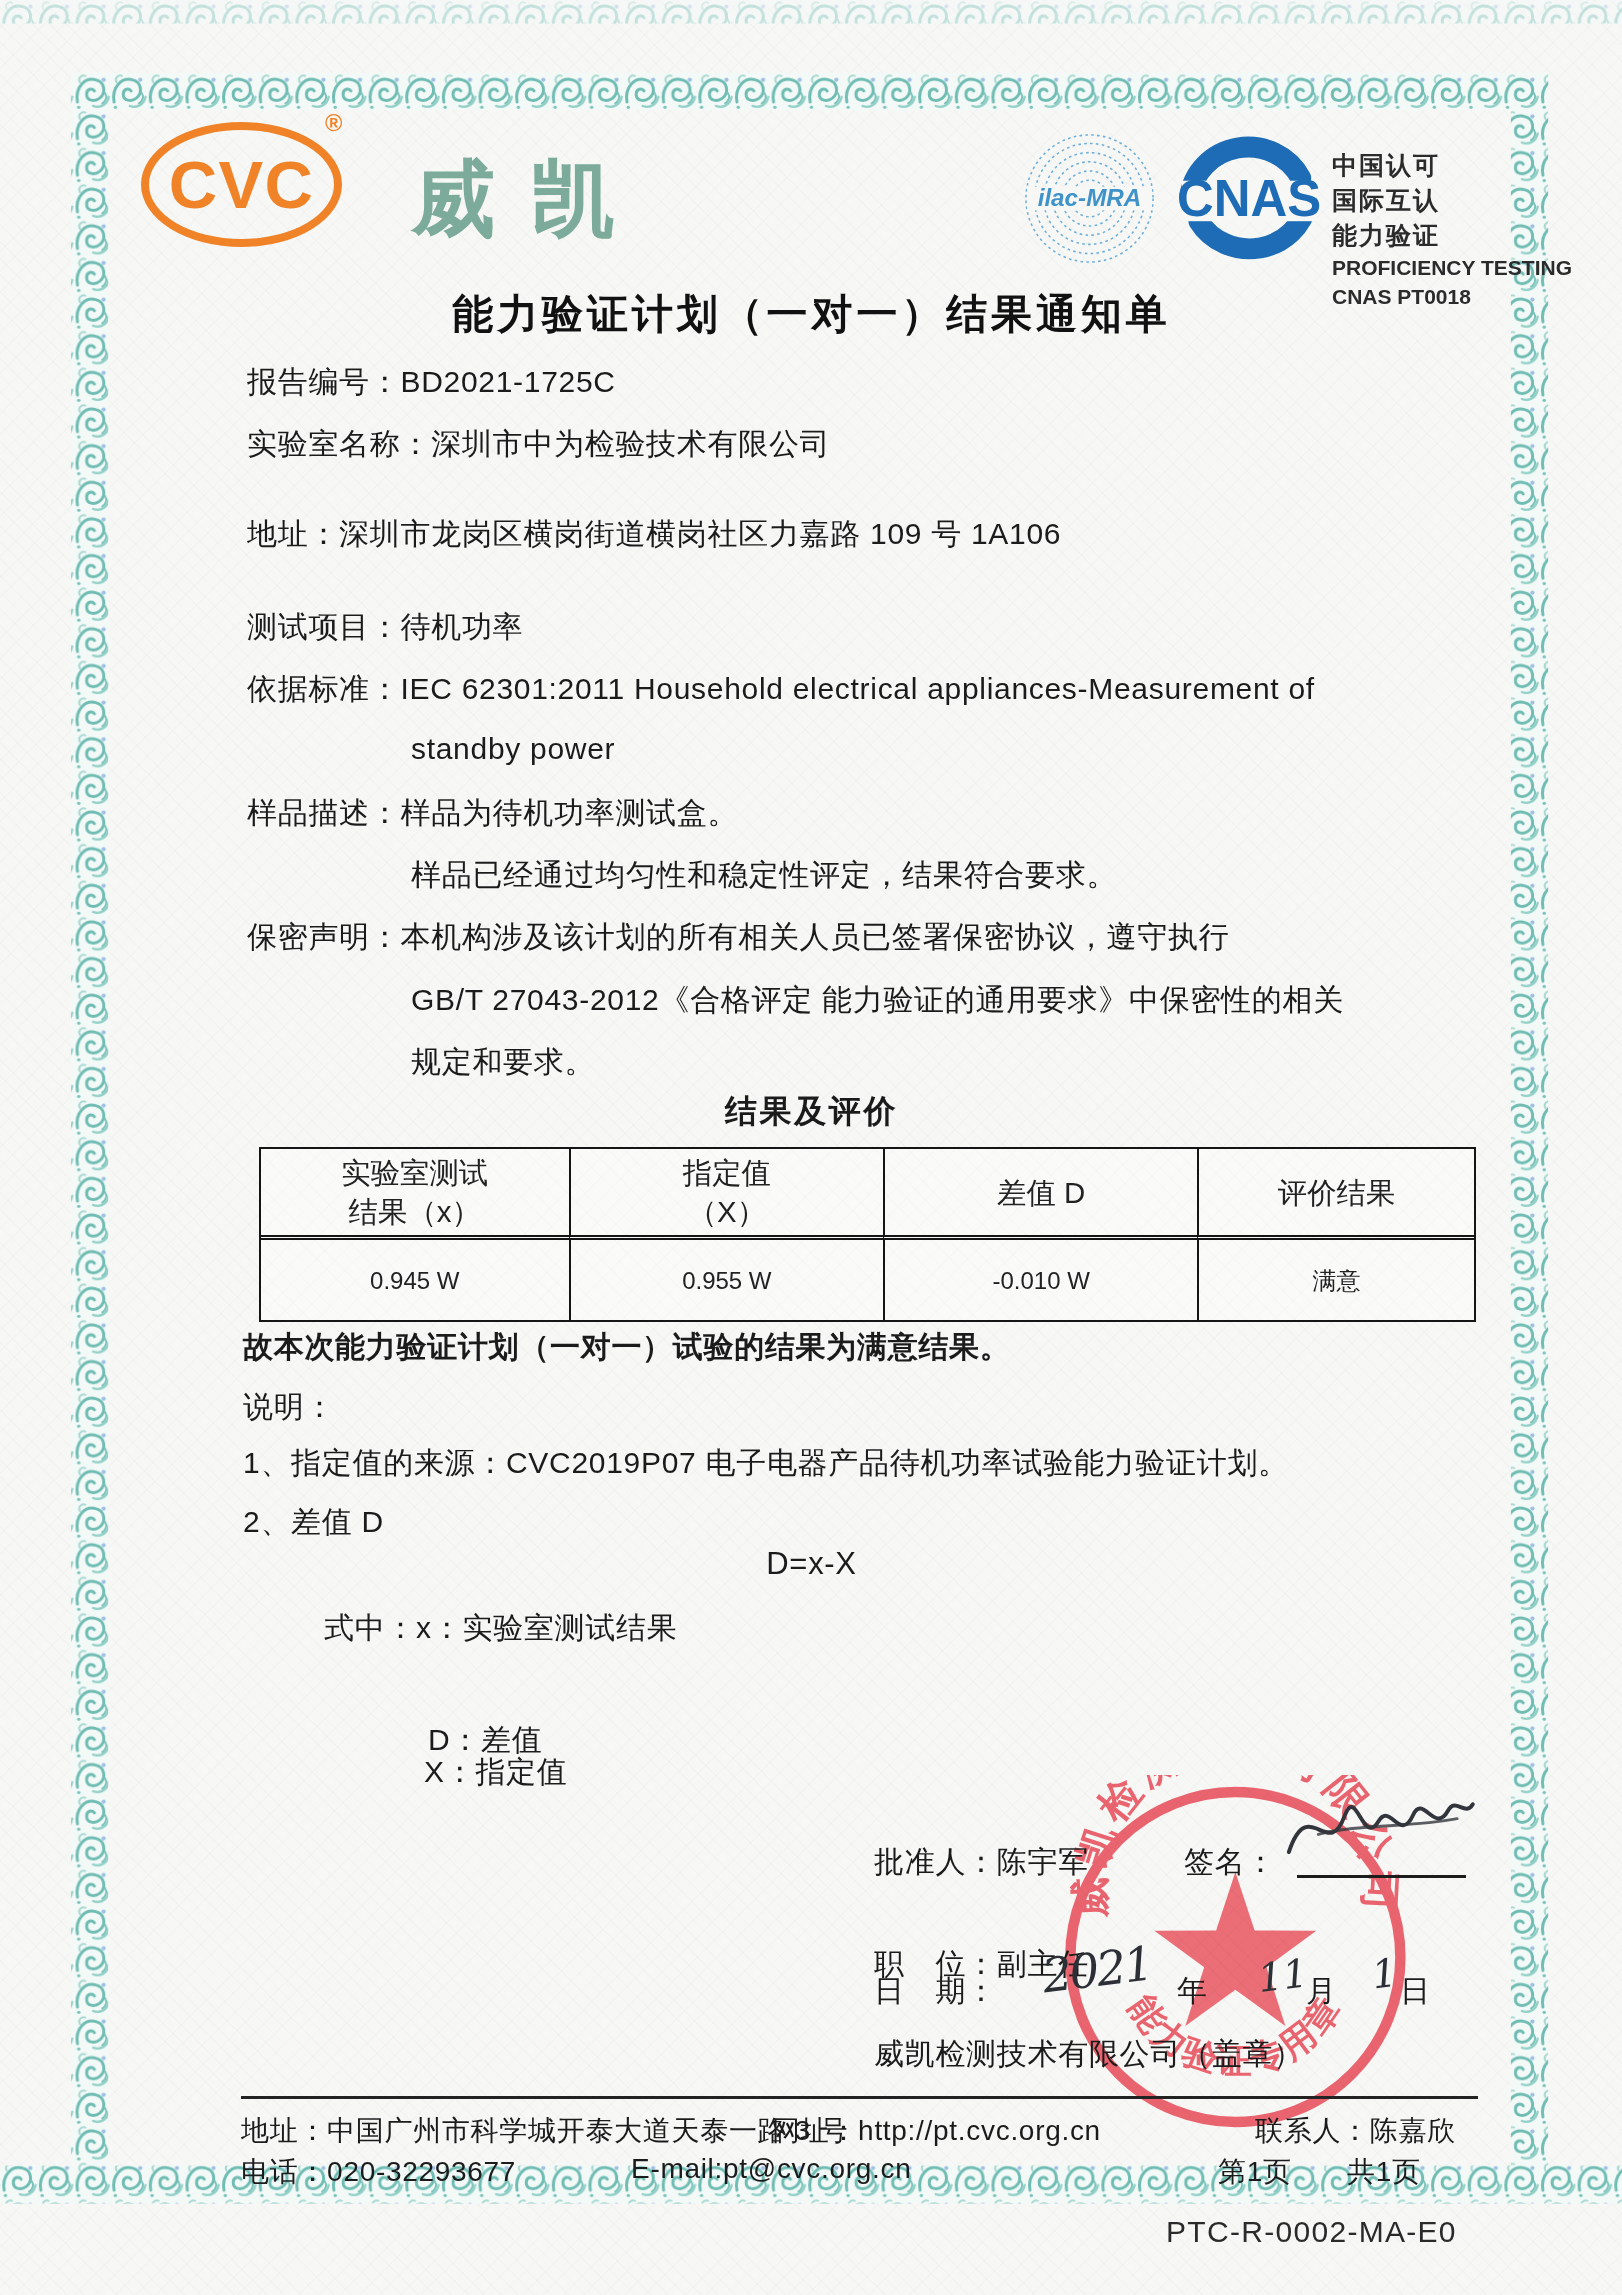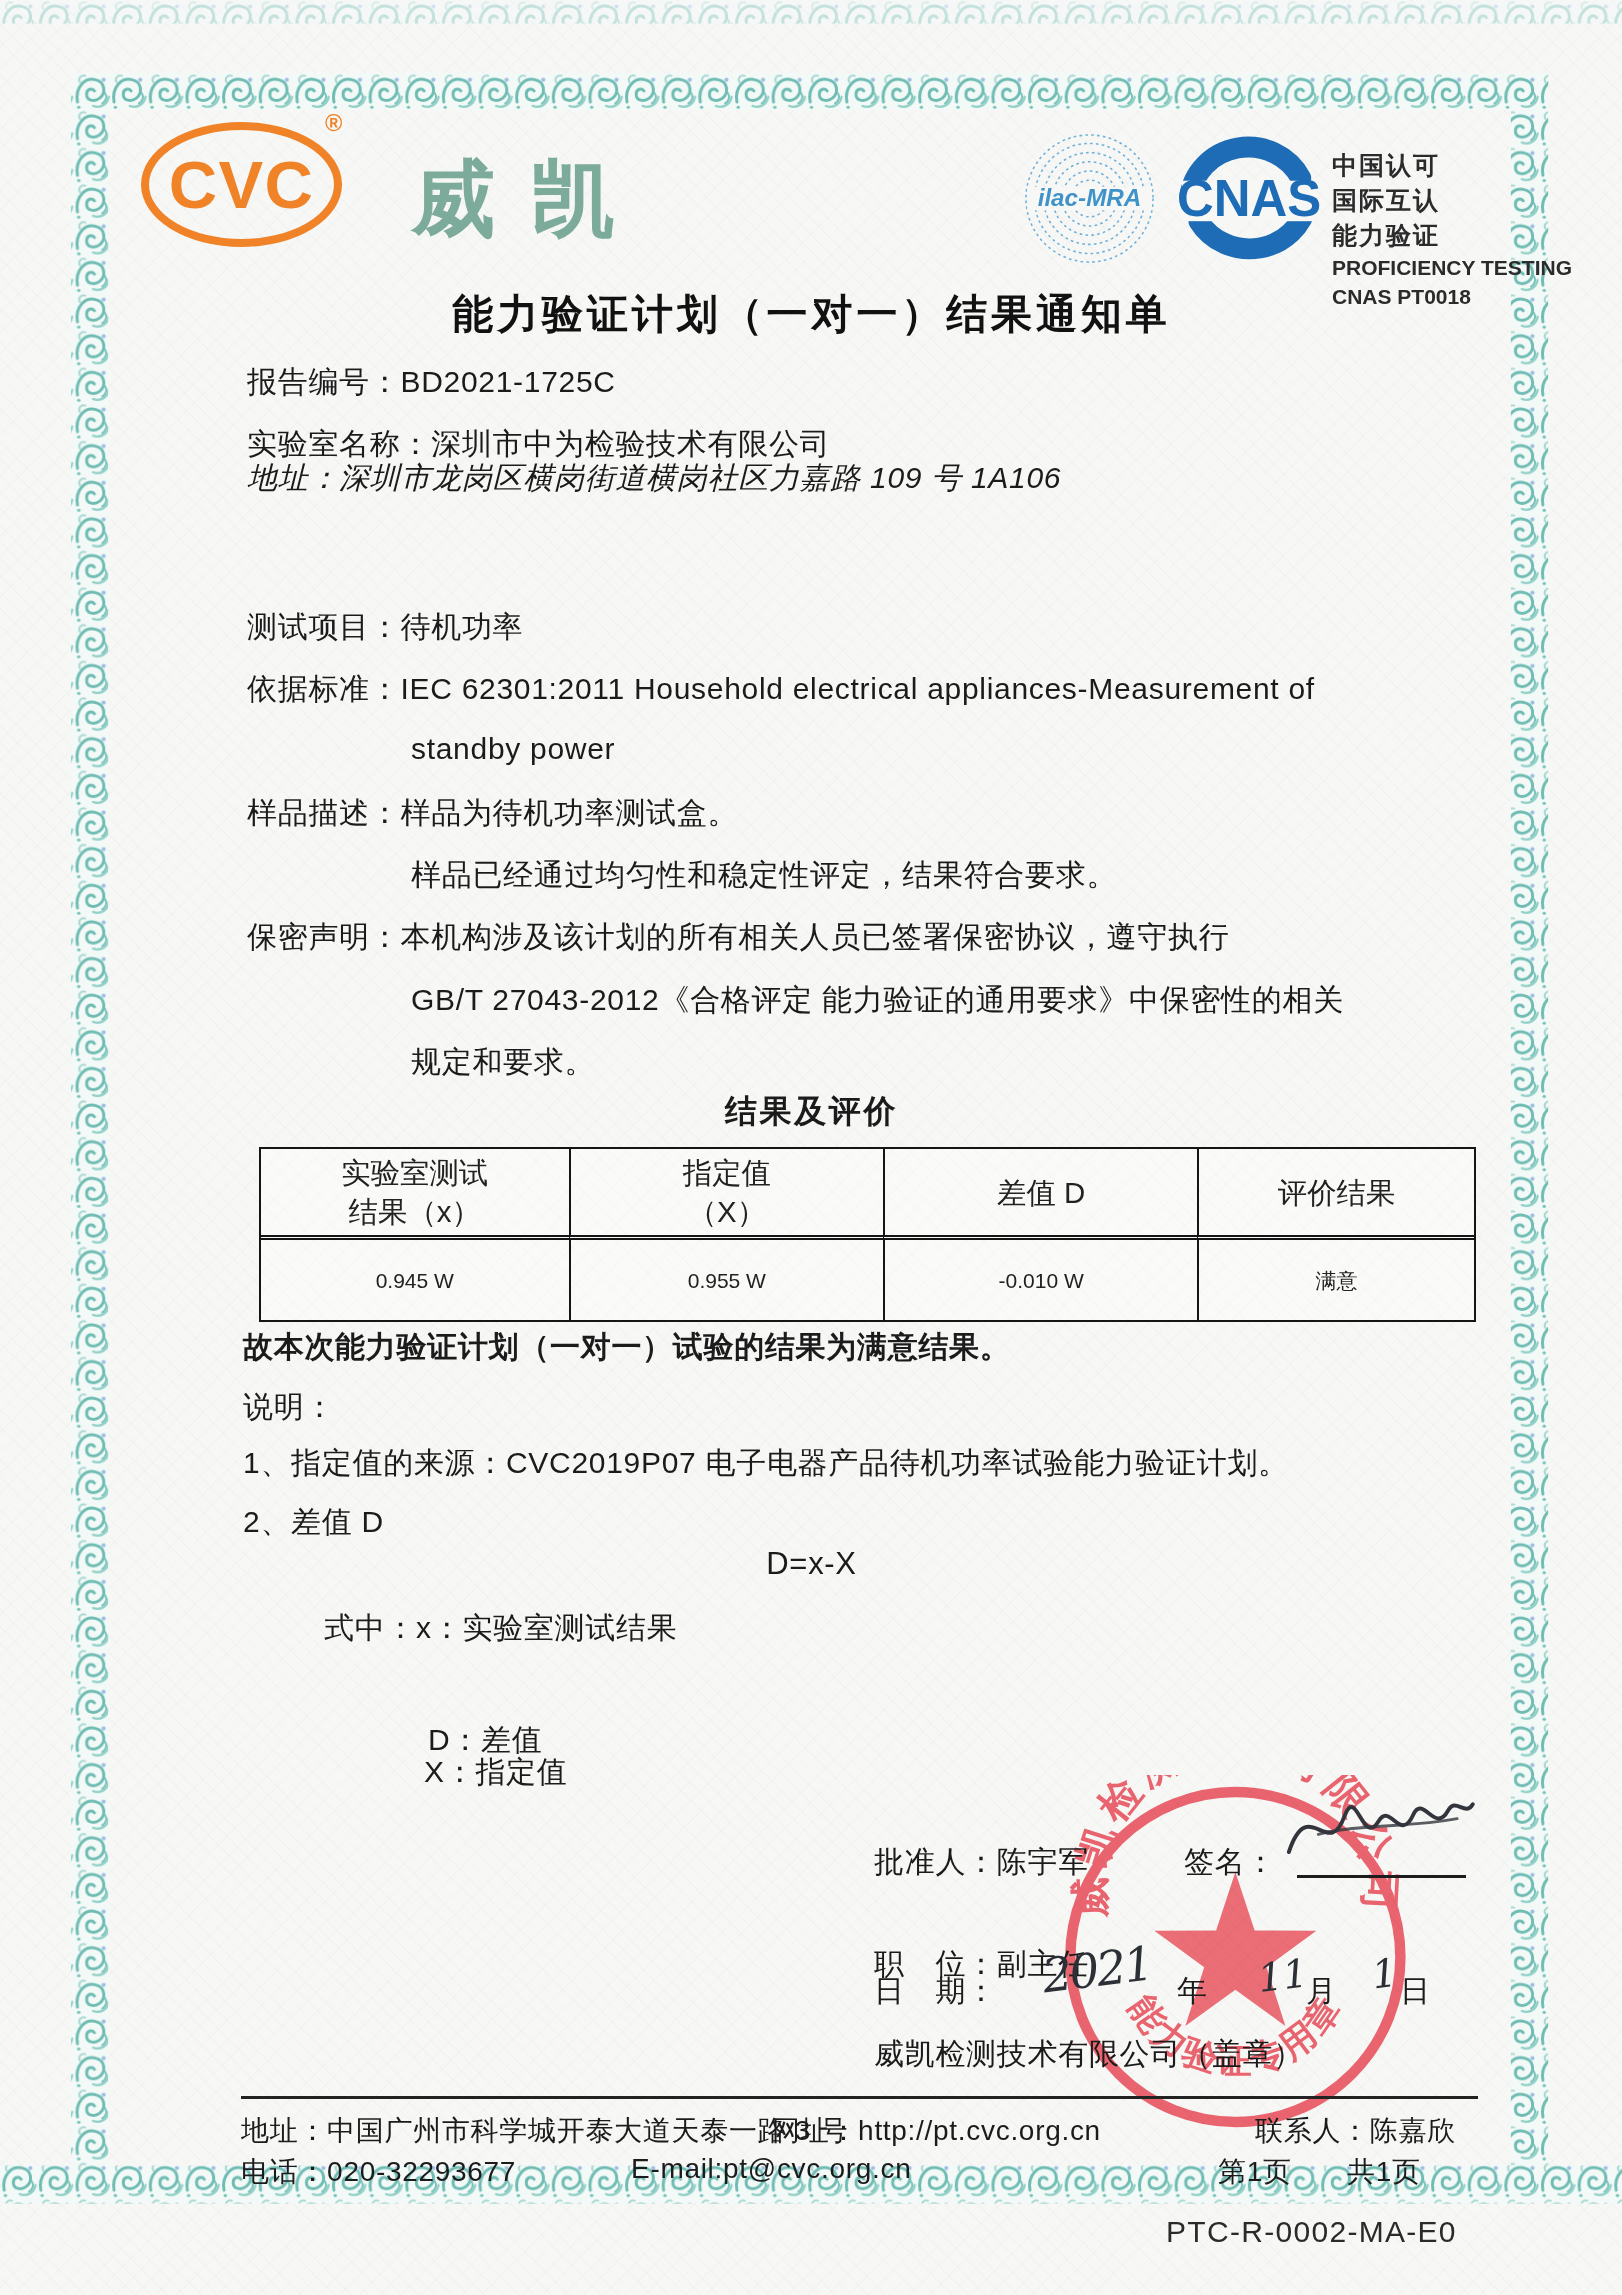--- a/index.html
+++ b/index.html
@@ -10,37 +10,37 @@
       repeating-linear-gradient(45deg, rgba(120,130,125,.035) 0 1.3px, transparent 1.3px 11.8px),
       repeating-linear-gradient(-45deg, rgba(120,130,125,.03) 0 1.3px, transparent 1.3px 14.4px);
   }
   .t{position:absolute;white-space:nowrap;font-size:30px;color:#1b1b1b;letter-spacing:0.7px;}
   .ctr{left:0;width:1623px;text-align:center;}
   #doc-title{top:287px;font-size:41px;font-weight:bold;letter-spacing:3.9px;color:#111;}
   .lbl{display:inline-block;}
   
   #row-report{top:362px;left:247px;}
   #row-lab{top:424px;left:247px;}
-  #row-addr{top:458px;left:247px;font-style:italic;}
+  #row-addr{top:514px;left:247px;}
   #row-item{top:607px;left:247px;text-align:right;}
   #row-std1{top:669px;left:247px;}
   #row-std2{top:732px;left:411px;}
   #row-sample1{top:793px;left:247px;}
   #row-sample2{top:855px;left:411px;}
   #row-conf1{top:917px;left:247px;}
   #row-conf2{top:980px;left:411px;}
   #row-conf3{top:1042px;left:411px;}
   #section-title{top:1090px;font-size:32px;font-weight:600;letter-spacing:2.6px;}
   
   #result-table{position:absolute;left:259px;top:1147px;width:1213px;border:2.6px solid #151515;
     display:grid;grid-template-columns:470fr 481fr 480fr 423fr;background:rgba(255,255,255,.35);}
   .th,.td{display:flex;flex-direction:column;align-items:center;justify-content:center;
     font-size:29.4px;color:#222;line-height:39px;}
   .th{height:86px;border-bottom:5.9px double #151515;}
-  .td{height:80px;font-size:21px;}
+  .td{height:80px;font-size:24px;}
   .cB{border-left:2px solid #151515;}
   
   #row-conclusion{top:1327px;left:243px;font-weight:bold;}
   #row-shuoming{top:1387px;left:243px;}
   #row-note1{top:1443px;left:243px;}
   #row-note2{top:1502px;left:243px;}
   #row-formula{top:1546px;font-size:31px;}
   #row-where1{top:1608px;left:324px;}
   #row-where2{top:1752px;left:424px;}
   #row-where3{top:1720px;left:428px;}

